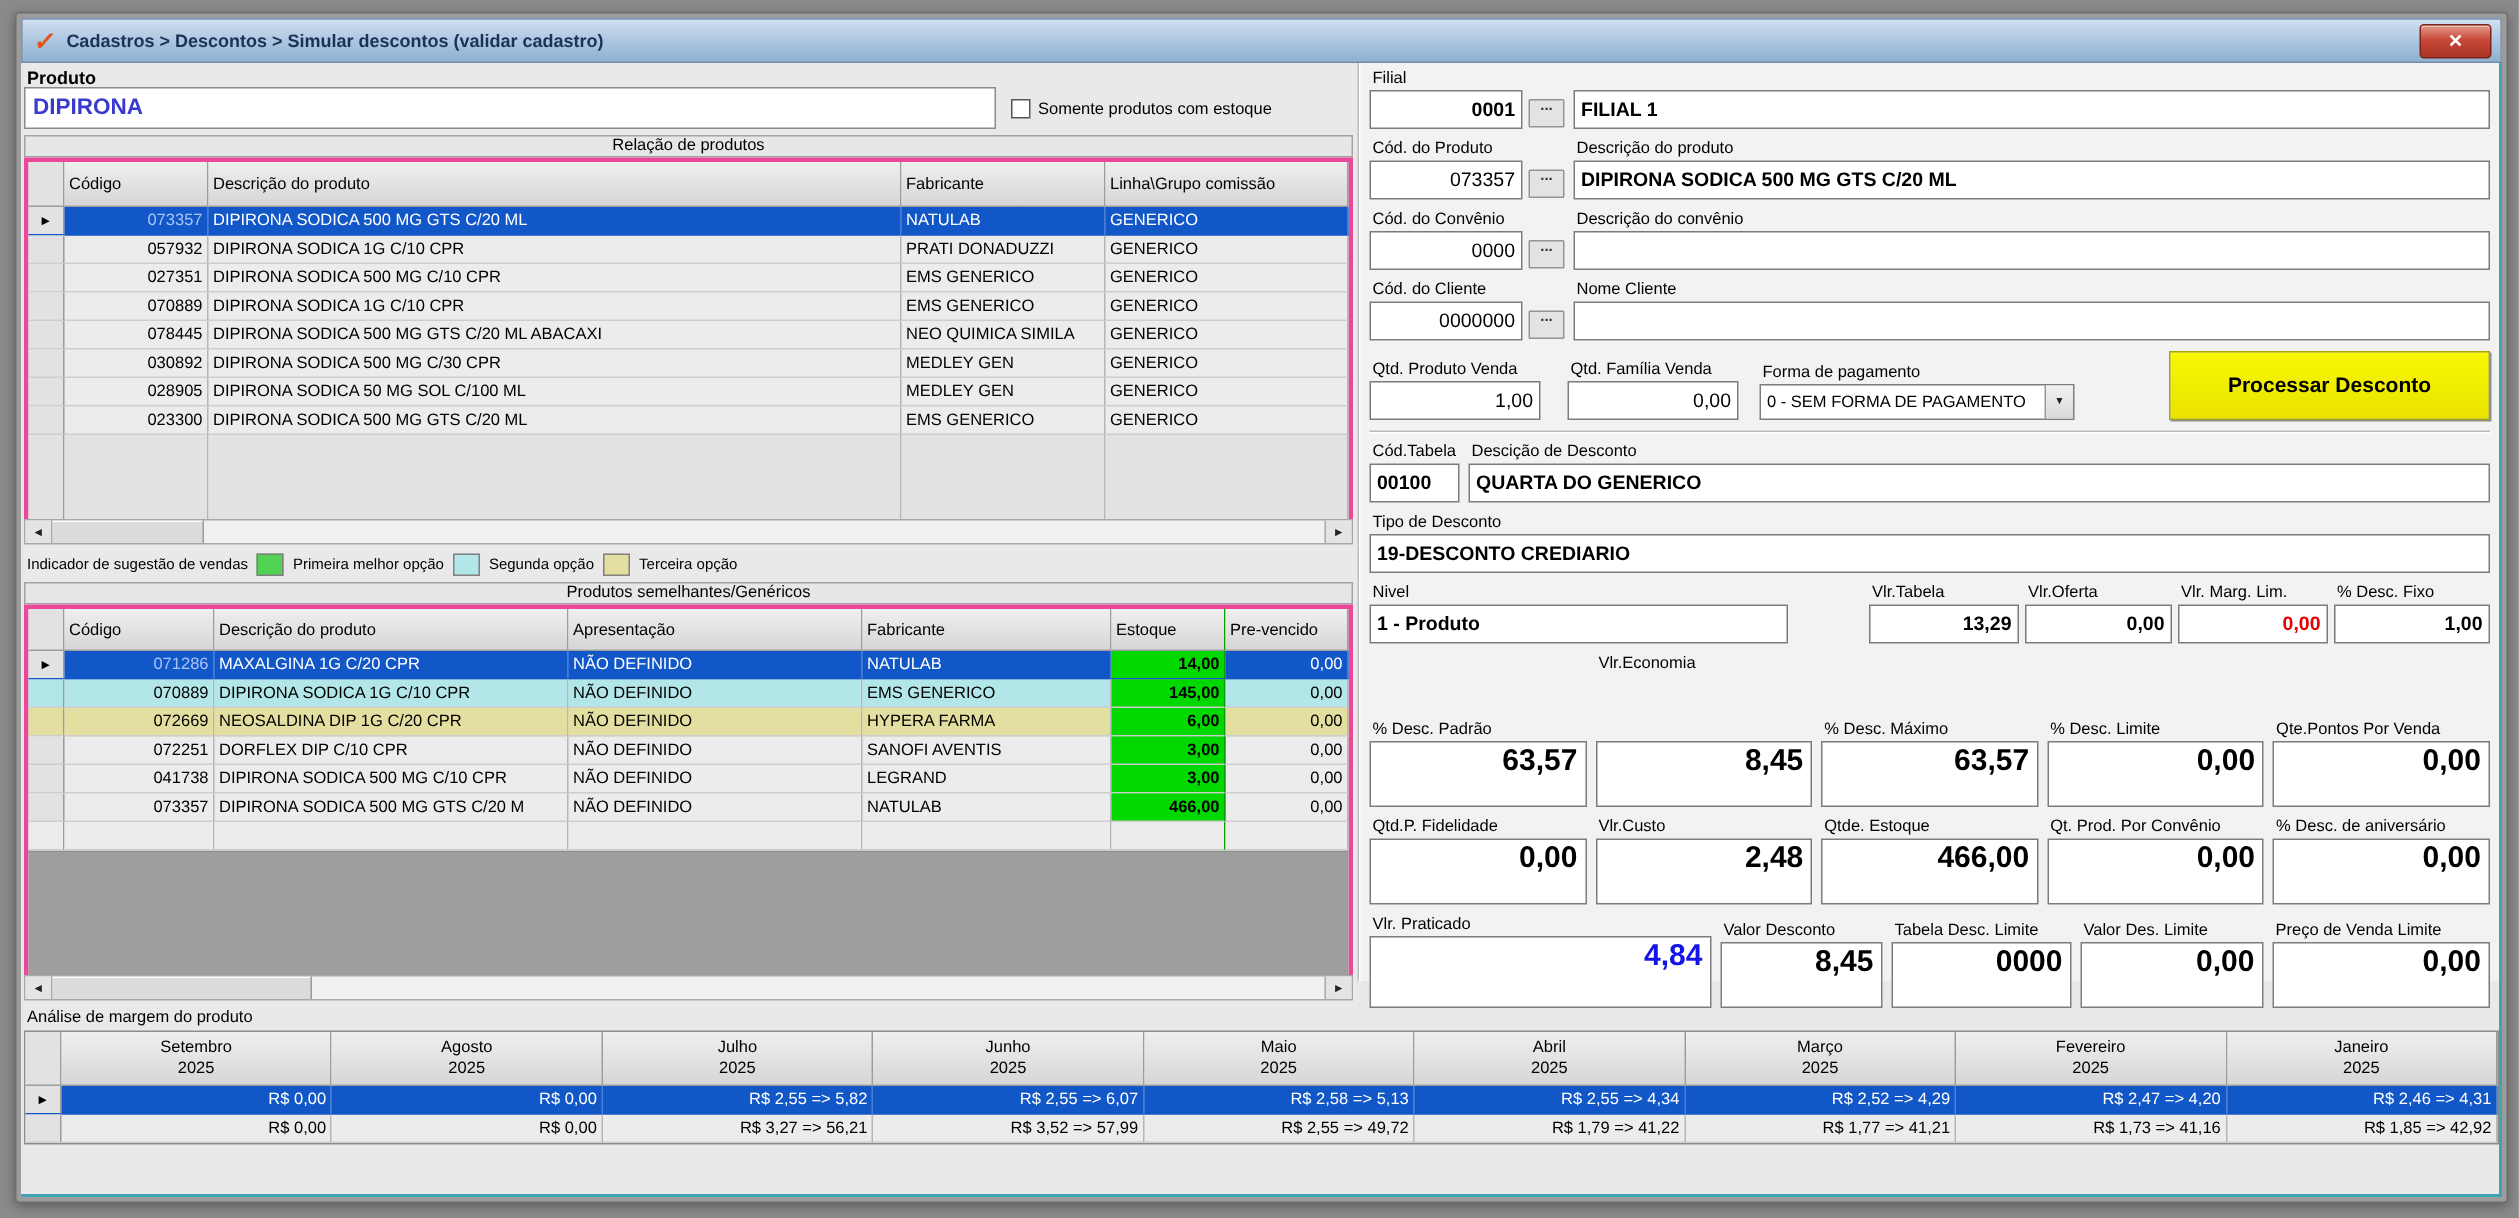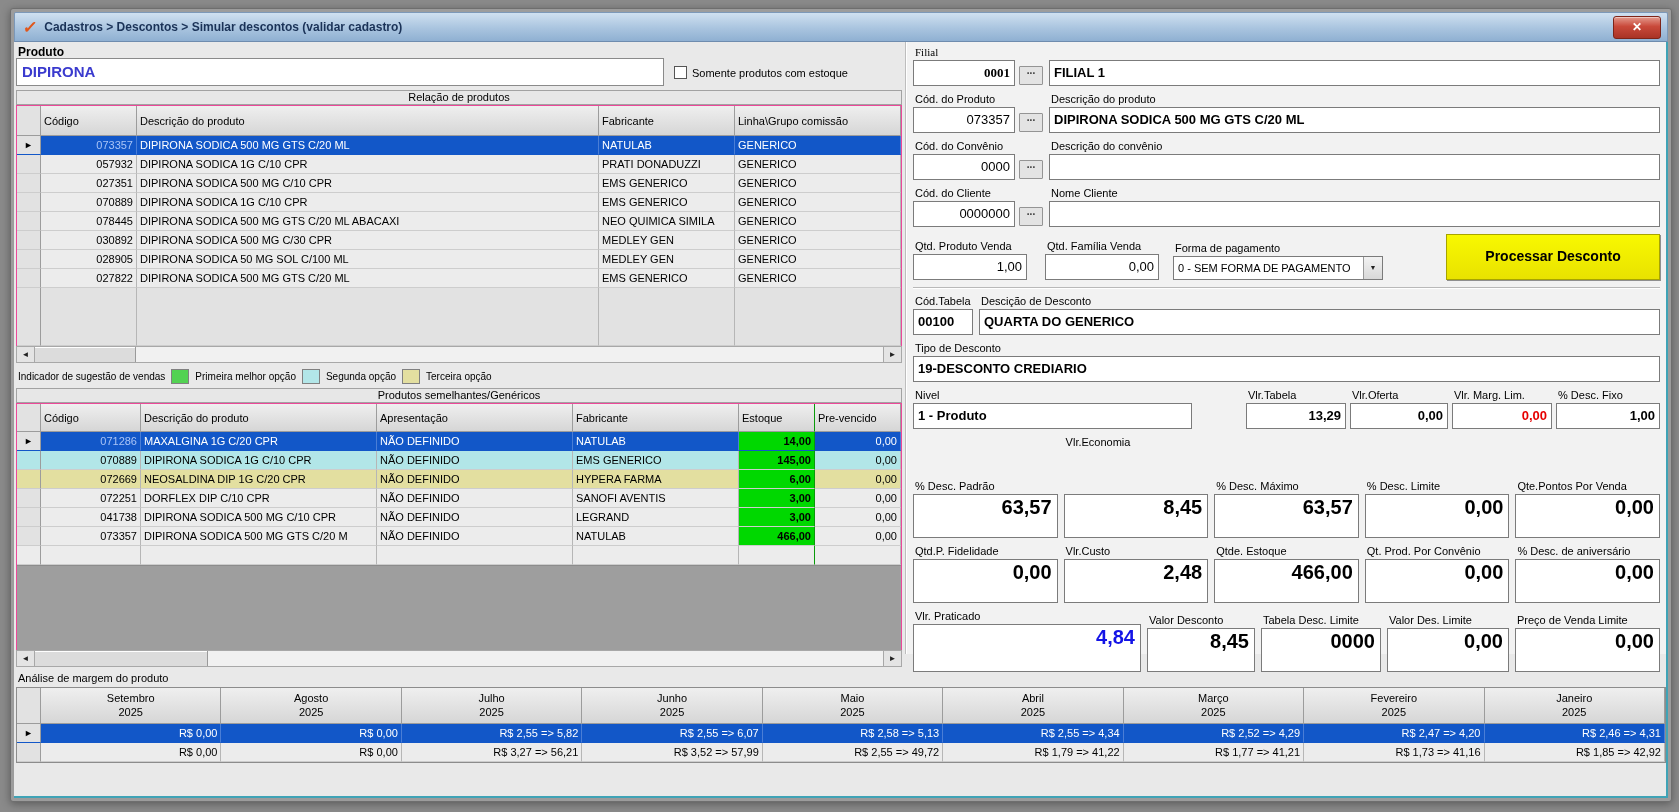--- a/index.html
+++ b/index.html
@@ -12,21 +12,21 @@
   .closebtn{margin-left:auto;width:46px;height:21px;background:linear-gradient(#e49a8d,#c9493a 45%,#a93325);border:1px solid #7d2418;border-radius:3px;display:flex;align-items:center;justify-content:center;color:#fff;font-weight:700;font-size:12px;box-shadow:inset 0 1px 0 rgba(255,255,255,.45);cursor:pointer;}
   .client{position:relative;height:calc(100% - 30px);background:#e9e9e9;border-right:2px solid #3fa3b6;border-bottom:2px solid #3fa3b6;box-sizing:border-box;overflow:hidden;}
   
   .lbl{position:absolute;white-space:nowrap;font-size:11px;}
   .band{position:absolute;background:#e7e7e7;border:1px solid #a2a2a2;text-align:center;font-size:11px;line-height:13px;box-sizing:border-box;}
   
   .prod-input{position:absolute;left:2px;top:16px;width:648px;height:28px;background:#fff;border:1px solid #8a8a8a;box-sizing:border-box;color:#3a3ace;font-weight:700;font-size:15px;padding:4px 5px;}
   .chkrow{position:absolute;left:660px;top:24px;display:flex;align-items:center;gap:5px;}
   .chkbox{width:13px;height:13px;background:#fff;border:1px solid #555;box-sizing:border-box;}
   
-  .grid{position:absolute;left:2px;width:886px;background:#ececec;border:1px solid #ec4899;box-sizing:border-box;}
+  .grid{position:absolute;left:2px;width:886px;background:#ececec;border:3px solid #ec4899;box-sizing:border-box;}
   .trow,.thead{display:flex;width:100%;box-sizing:border-box;}
   .cell{box-sizing:border-box;border-right:1px solid #b6b6b6;border-bottom:1px solid #cdcdcd;padding:2px 3px;height:19px;line-height:14px;white-space:nowrap;overflow:hidden;font-size:11px;}
   .thead .cell{background:linear-gradient(#efefef,#d6d6d6);border-right:1px solid #9c9c9c;border-bottom:1px solid #9c9c9c;}
   .cell.m{background:#e2e2e2;border-right:1px solid #9c9c9c;text-align:center;font-size:9px;line-height:15px;padding:2px 0;}
   .num{text-align:right;}
   .t1 .m{width:24px;flex:none}.t1 .c1{width:96px;flex:none}.t1 .c2{width:462px;flex:none}.t1 .c3{width:136px;flex:none}.t1 .c4{flex:1}
   .t1 .thead .cell{height:30px;line-height:26px;}
   .t2 .m{width:24px;flex:none}.t2 .c1{width:100px;flex:none}.t2 .c2{width:236px;flex:none}.t2 .c3{width:196px;flex:none}.t2 .c4{width:166px;flex:none}.t2 .c5{width:76px;flex:none}.t2 .c6{flex:1}
   .t2 .thead .cell{height:28px;line-height:24px;}
   .fillrow .cell{height:58px;background:#e2e2e2;}
@@ -152,21 +152,21 @@
             <div class="trow">
               <div class="cell m"></div>
               <div class="cell c1 num">028905</div>
               <div class="cell c2">DIPIRONA SODICA 50 MG SOL C/100 ML</div>
               <div class="cell c3">MEDLEY GEN</div>
               <div class="cell c4">GENERICO</div>
             </div>
 
             <div class="trow">
               <div class="cell m"></div>
-              <div class="cell c1 num">027822</div>
+              <div class="cell c1 num">023300</div>
               <div class="cell c2">DIPIRONA SODICA 500 MG GTS C/20 ML</div>
               <div class="cell c3">EMS GENERICO</div>
               <div class="cell c4">GENERICO</div>
             </div>
           </div>
         <div class="trow fillrow">
           <div class="cell m"></div>
             <div class="cell c1"></div>
             <div class="cell c2"></div>
             <div class="cell c3"></div>
@@ -366,21 +366,21 @@
               <div class="cell mc">R$ 1,77 =&gt; 41,21</div>
               <div class="cell mc">R$ 1,73 =&gt; 41,16</div>
               <div class="cell mc">R$ 1,85 =&gt; 42,92</div>
             </div>
           </div>
       </div>
 
       <div class="panel">
 
         <div class="frow">
-          <div class="fgroup" style="width:102px;font-family:Liberation Serif, serif;">
+          <div class="fgroup" style="width:102px;">
             <span class="flabel">Filial</span>
             <div class="finput num">0001</div>
           </div>
           <div class="dots">...</div>
           <div class="fgroup" style="flex:1;">
             <span class="flabel">&nbsp;</span>
             <div class="finput">FILIAL 1</div>
           </div>
         </div>
 

